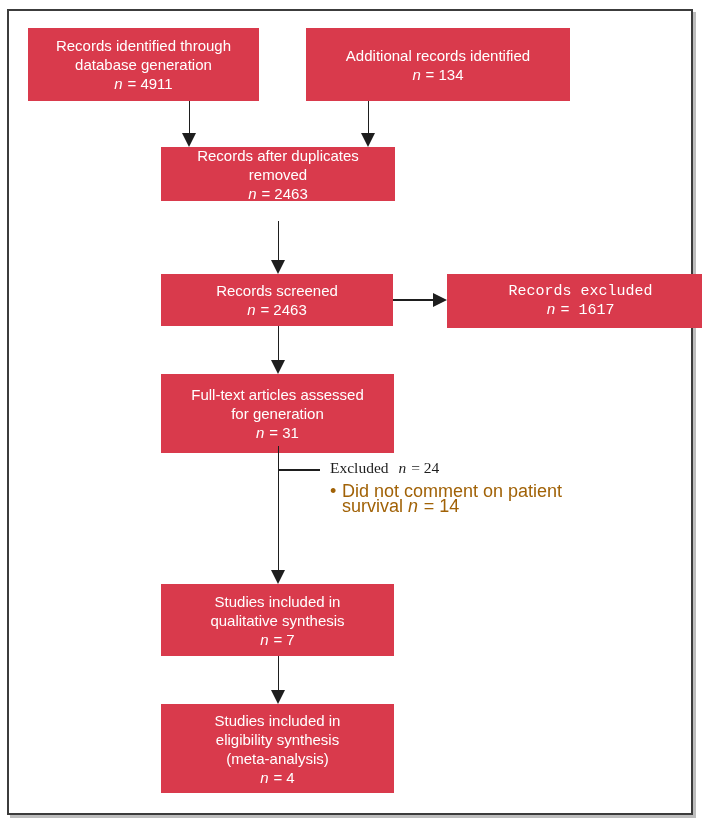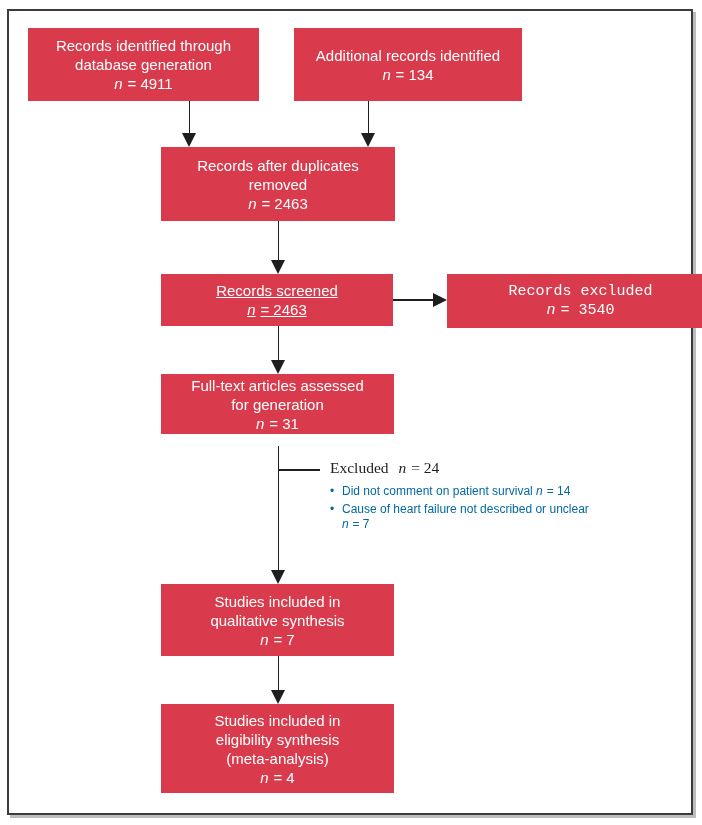--- a/index.html
+++ b/index.html
@@ -32,90 +32,87 @@
     position:absolute; width:0; height:0;
     border-top:7px solid transparent; border-bottom:7px solid transparent;
     border-left:14px solid #1e1e1e;
   }
   .ex-note { position:absolute; left:330px; top:459px; width:272px; }
   .ex-head { font-size:15.5px; line-height:18px; color:#1e1e1e;font-family:Liberation Serif, serif; }
   .ex-head .n { margin-left:10px; }
   .ex-list { margin-top:7px; list-style:none; }
   .bullet {
     position:relative; padding-left:12px;
-    font-size:12px; line-height:14.5px; margin-bottom:3.5px; color:#0369a1;
+    font-size:18px; line-height:14.5px; margin-bottom:3.5px; color:#a16207;
   }
   .bullet::before { content:"•"; position:absolute; left:0; top:0; }
 </style>
 </head>
 <body>
 
 <div class="frame"></div>
 
 <div class="box" style="left:28px; top:28px; width:231px; height:73px;">
   <div>Records identified through</div>
   <div>database generation</div>
   <div><i class="n">n</i><span class="nv">= 4911</span></div>
 </div>
 
-<div class="box" style="left:294px; top:28px; width:228px; height:73px;">
+<div class="box" style="left:306px; top:28px; width:264px; height:73px;">
   <div>Additional records identified</div>
   <div><i class="n">n</i><span class="nv">= 134</span></div>
 </div>
 
 <div class="vline" style="left:188.5px; top:101px; height:33px;"></div>
 <div class="head-down" style="left:182px; top:133px;"></div>
 <div class="vline" style="left:367.5px; top:101px; height:33px;"></div>
 <div class="head-down" style="left:361px; top:133px;"></div>
 
-<div class="box" style="left:161px; top:147px; width:234px; height:74px;">
+<div class="box" style="left:161px; top:147px; width:234px; height:54px;">
   <div>Records after duplicates</div>
   <div>removed</div>
   <div><i class="n">n</i><span class="nv">= 2463</span></div>
 </div>
 
 <div class="vline" style="left:277.5px; top:221px; height:40px;"></div>
 <div class="head-down" style="left:271px; top:260px;"></div>
 
-<div class="box" style="left:161px; top:274px; width:232px; height:52px;text-decoration:underline;">
+<div class="box" style="left:161px; top:274px; width:232px; height:52px;">
   <div>Records screened</div>
   <div><i class="n">n</i><span class="nv">= 2463</span></div>
 </div>
 
 <div class="hline" style="left:393px; top:299px; width:40px;"></div>
 <div class="head-right" style="left:433px; top:293px;"></div>
 
 <div class="box" style="left:447px; top:274px; width:267px; height:54px;font-family:Liberation Mono, monospace;">
   <div>Records excluded</div>
-  <div><i class="n">n</i><span class="nv">= 3540</span></div>
+  <div><i class="n">n</i><span class="nv">= 1617</span></div>
 </div>
 
 <div class="vline" style="left:277.5px; top:326px; height:34px;"></div>
 <div class="head-down" style="left:271px; top:360px;"></div>
 
-<div class="box" style="left:161px; top:374px; width:233px; height:60px;">
+<div class="box" style="left:161px; top:374px; width:233px; height:79px;">
   <div>Full-text articles assessed</div>
   <div>for generation</div>
   <div><i class="n">n</i><span class="nv">= 31</span></div>
 </div>
 
 <div class="vline" style="left:277.5px; top:446px; height:124px;"></div>
 <div class="hline" style="left:278px; top:469px; width:42px;"></div>
 <div class="head-down" style="left:271px; top:570px;"></div>
 
 <div class="ex-note">
   <div class="ex-head">
     <span>Excluded</span><i class="n">n</i><span class="nv">= 24</span>
   </div>
   <ul class="ex-list">
     <li class="bullet">
       <span>Did not comment on patient survival</span> <span style="white-space:nowrap;"><i class="n">n</i><span class="nv">= 14</span></span>
-    </li>
-    <li class="bullet">
-      <span>Cause of heart failure not described or unclear</span> <span style="white-space:nowrap;"><i class="n">n</i><span class="nv">= 7</span></span>
     </li>
   </ul>
 </div>
 
 <div class="box" style="left:161px; top:584px; width:233px; height:72px;">
   <div>Studies included in</div>
   <div>qualitative synthesis</div>
   <div><i class="n">n</i><span class="nv">= 7</span></div>
 </div>
 

